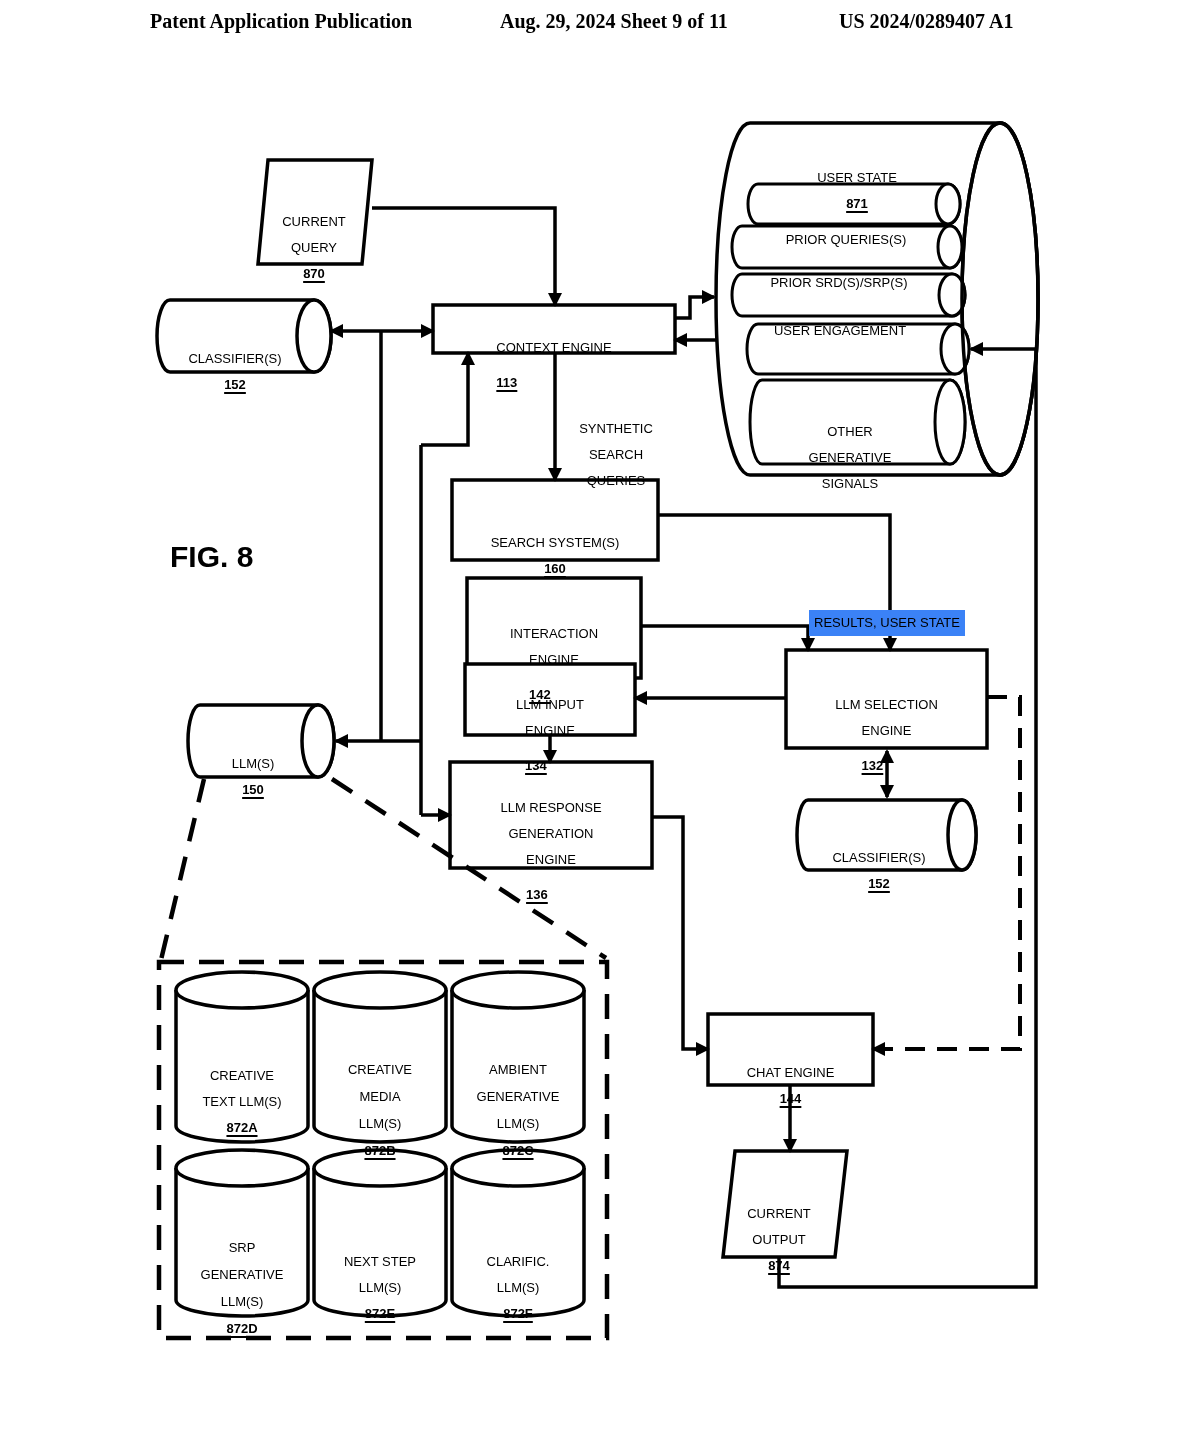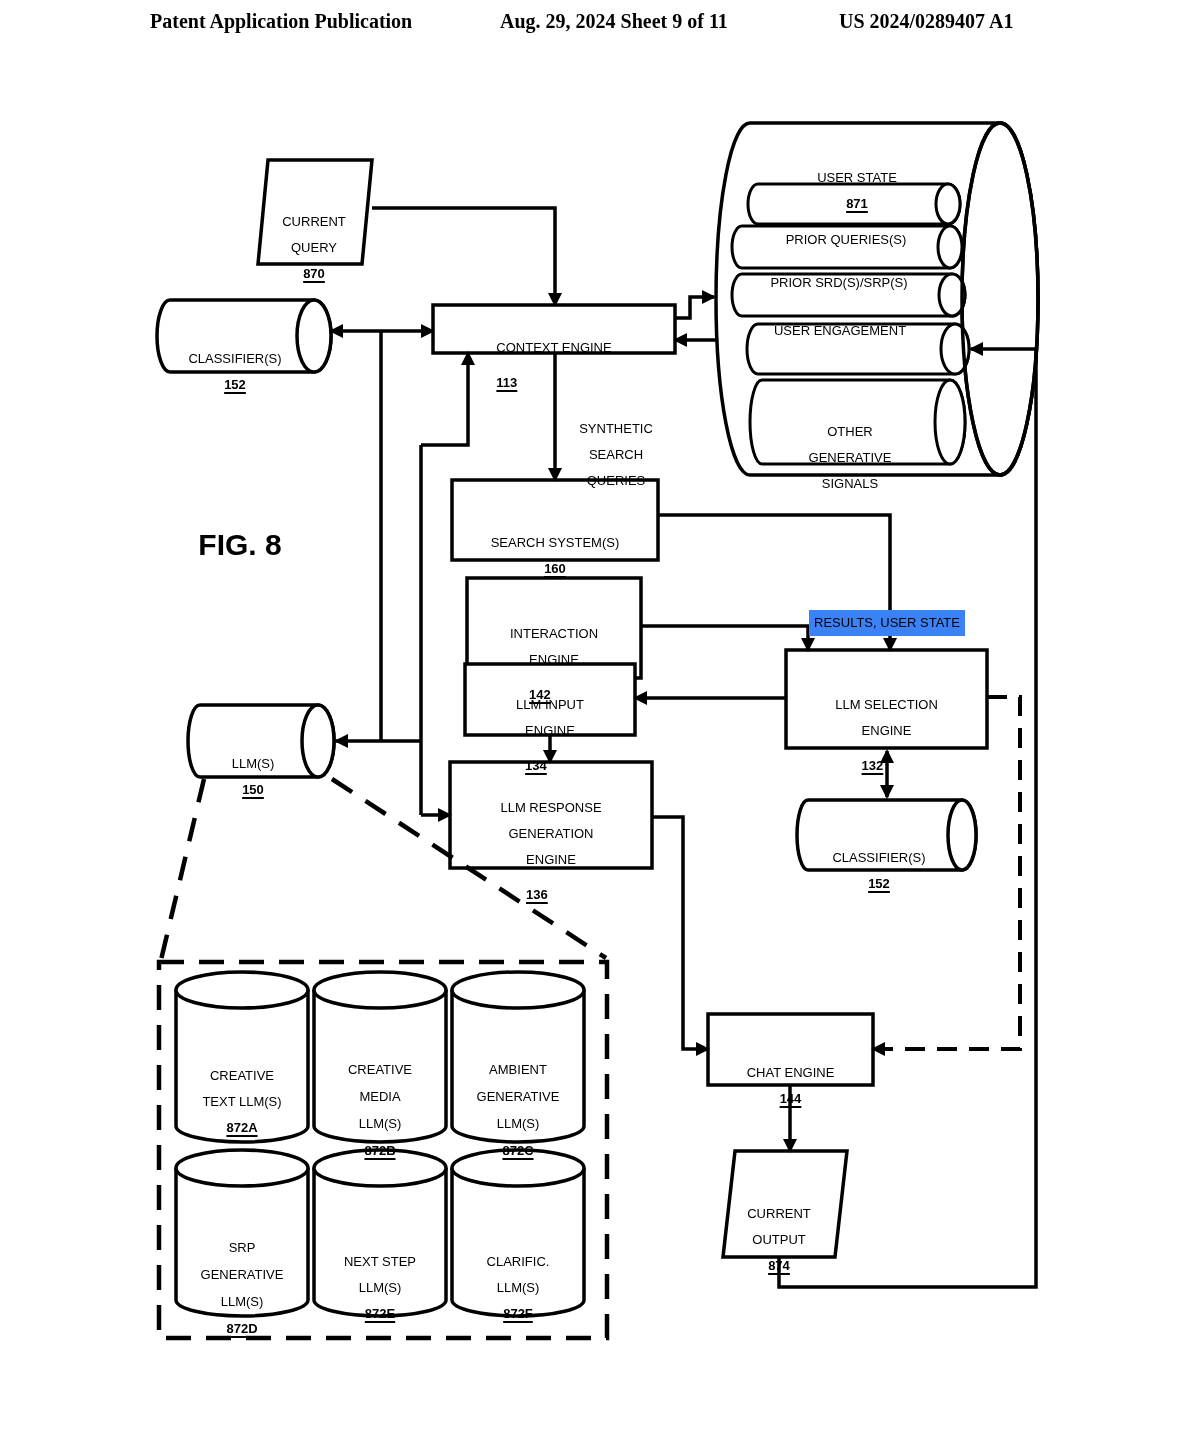--- a/index.html
+++ b/index.html
@@ -107,21 +107,21 @@
   <path class="ln" d="M 790 1085 V 1151" marker-end="url(#arrE)"></path>
   <path class="ln" d="M 779 1257 V 1287 H 1036 V 349 H 971" marker-end="url(#arrE)"></path>
   <path class="ln" d="M 675 318 H 690 V 297 H 714" marker-end="url(#arrE)"></path>
   <path class="ln" d="M 716 340 H 675" marker-end="url(#arrE)"></path>
 </svg>
 
 <div class="hdr" style="left:150px;top:10px;">Patent Application Publication</div>
 <div class="hdr" style="left:500px;top:10px;">Aug. 29, 2024  Sheet 9 of 11</div>
 <div class="hdr" style="left:839px;top:10px;">US 2024/0289407 A1</div>
 
-<div class="fig" style="left:170px;top:528px;width:140px;text-align:center;">FIG. 8</div>
+<div class="fig" style="left:170px;top:540px;width:140px;">FIG. 8</div>
 
 <div class="txt" style="left:258px;top:168px;width:112px;height:88px;">
   <span>CURRENT</span>
   <span>QUERY</span>
   <span class="ref">870</span>
 </div>
 
 <div class="txt" style="left:166px;top:302px;width:138px;height:68px;">
   <span>CLASSIFIER(S)</span>
   <span class="ref">152</span>

